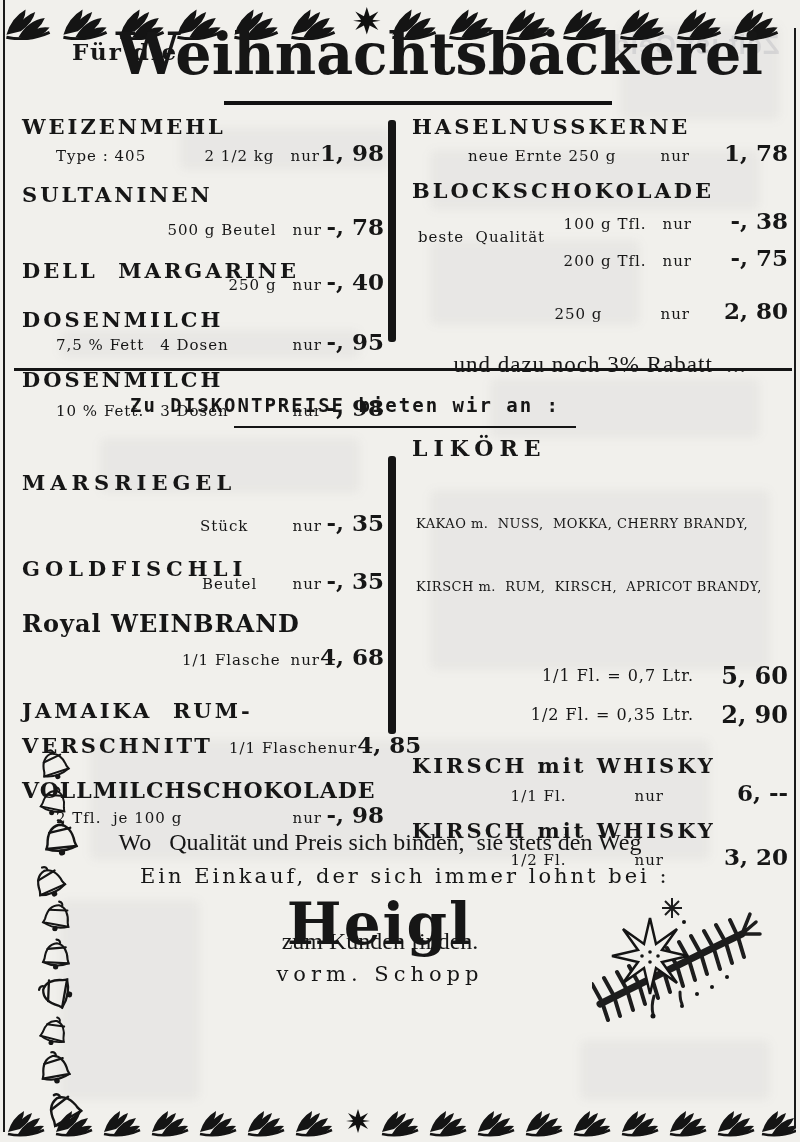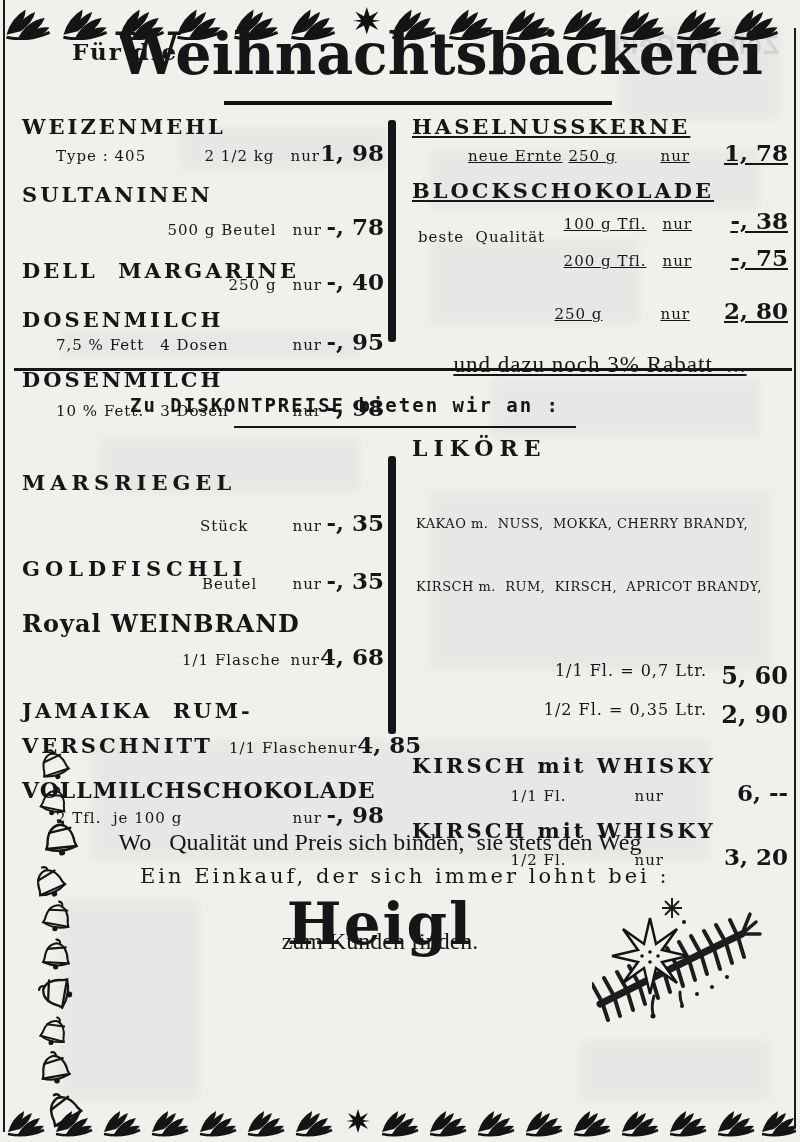--- a/index.html
+++ b/index.html
@@ -16,38 +16,38 @@
   }
   .rule-v { position:absolute; width:2px; background:#1a1a1a; }
   .garland { position:absolute; left:4px; }
   .title-prefix { position:absolute; left:72px; top:38px; font-size:23px; font-weight:bold; letter-spacing:2px; }
   .title-main  { position:absolute; left:116px; top:20px; font-size:57px; font-weight:bold; letter-spacing:0px; }
   .title-underline { position:absolute; left:224px; top:101px; width:388px; height:4px; background:#111; }
   .divider { position:absolute; left:14px; top:368px; width:778px; height:3px; background:#151515; }
   .vbar { position:absolute; left:388px; width:8px; background:#151515; border-radius:3px; }
   .col { position:absolute; }
   .c1l { left:22px;  top:114px; width:362px; }
-  .c1r { left:412px; top:114px; width:376px;text-decoration:underline; }
+  .c1r { left:412px; top:114px; width:376px; }
   .c2l { left:22px;  top:456px; width:362px; }
   .c2r { left:412px; top:435px; width:376px; }
   .item { position:relative; margin-bottom:12px; }
   .name { font-size:21px; font-weight:bold; letter-spacing:3px; line-height:1.2; white-space:pre; }
   .pre  { font-size:15px; letter-spacing:3px; margin-bottom:1px; white-space:pre; }
   .row  { display:flex; align-items:baseline; font-size:15px; white-space:pre; }
   .sub  { letter-spacing:1px; }
   .qty  { letter-spacing:1px; }
   .nur  { letter-spacing:1px; }
   .price{ font-size:23px; font-weight:bold; min-width:62px; text-align:right; white-space:pre; }
   .ml-a { margin-left:auto; } .ml-s { margin-left:16px; } .ml-m { margin-left:34px; } .ml-l { margin-left:44px; }
   .note-left { position:absolute; left:6px; top:50px; font-size:15px; letter-spacing:1px; white-space:pre; }
   .rabatt { margin-top:28px; text-align:center; font-family:"Liberation Serif", serif; font-size:23px; letter-spacing:1px; white-space:pre; }
   .subheading { position:absolute; left:130px; top:394px; font-family:"DejaVu Sans Mono", monospace; font-size:19px; font-weight:bold; letter-spacing:2px; white-space:pre; }
   .subheading-underline { position:absolute; left:234px; top:426px; width:342px; height:2px; background:#151515; }
   .desc { font-size:13px; letter-spacing:0.5px; line-height:21px; margin:10px 0 16px 4px; white-space:pre; }
-  .lrow { display:flex; justify-content:flex-end; align-items:flex-start; margin-top:10px; white-space:pre; }
+  .lrow { display:flex; justify-content:flex-end; align-items:center; margin-top:10px; white-space:pre;gap:13px; }
   .lrow .qty { font-size:16px; }
   .lrow .price { margin-left:14px; min-width:66px; font-size:24px; }
   .slogan { position:absolute; left:95px; top:760px; width:570px; text-align:center; font-family:"Liberation Serif", serif; font-size:24px; line-height:33px; white-space:pre; }
   .invite { position:absolute; left:140px; top:864px; font-size:21px; letter-spacing:3px; white-space:pre; }
   .logo { position:absolute; left:190px; top:900px; width:380px; text-align:center; }
   .logo-1 { font-size:45px; font-weight:bold; letter-spacing:1px; }
   .logo-2 { font-size:58px; font-weight:bold; margin-top:-10px; letter-spacing:2px; }
   .logo-sub { font-size:21px; letter-spacing:5px; margin-top:4px; }
   .bells { position:absolute; left:24px; top:746px; width:100px; height:360px; }
   .bell { position:absolute; }
@@ -317,20 +317,21 @@
 
   <div class="slogan">
     <div>Wo   Qualität und Preis sich binden,  sie stets den Weg</div>
     <div>zum Kunden finden.</div>
   </div>
 
   <div class="invite">Ein Einkauf, der sich immer lohnt bei :</div>
 
   <div class="logo">
     <div class="logo-2">Heigl</div>
+    <div class="logo-sub">vorm. Schopp</div>
   </div>
 
   <svg class="branch" width="180" height="140" viewBox="0 0 180 140">
     <g stroke="#1d1d1d" fill="none" stroke-linecap="round">
       <path d="M8 112 C44 94 112 60 150 42" stroke-width="7"></path>
       <path d="M10 110 L0 92 M22 104 L12 86 M35 98 L25 80 M47 92 L37 74 M60 86 L50 68 M72 80 L62 62 M85 74 L75 56 M97 68 L87 50 M109 62 L99 44 M122 57 L112 39 M134 51 L124 33 M146 45 L138 28" stroke-width="4"></path>
       <path d="M10 110 L16 128 M22 104 L28 124 M35 98 L41 118 M47 92 L53 112 M60 86 L66 106 M72 80 L78 100 M85 74 L91 94 M97 68 L103 88 M109 62 L115 82 M122 57 L128 77 M134 51 L140 71 M146 45 L152 65" stroke-width="4"></path>
       <path d="M150 42 L164 30 M150 42 L168 42 M150 42 L158 22" stroke-width="3.5"></path>
       <path d="M62 104 q-3 10 -1 18 M88 100 q0 8 2 12" stroke-width="3"></path>
     </g>

